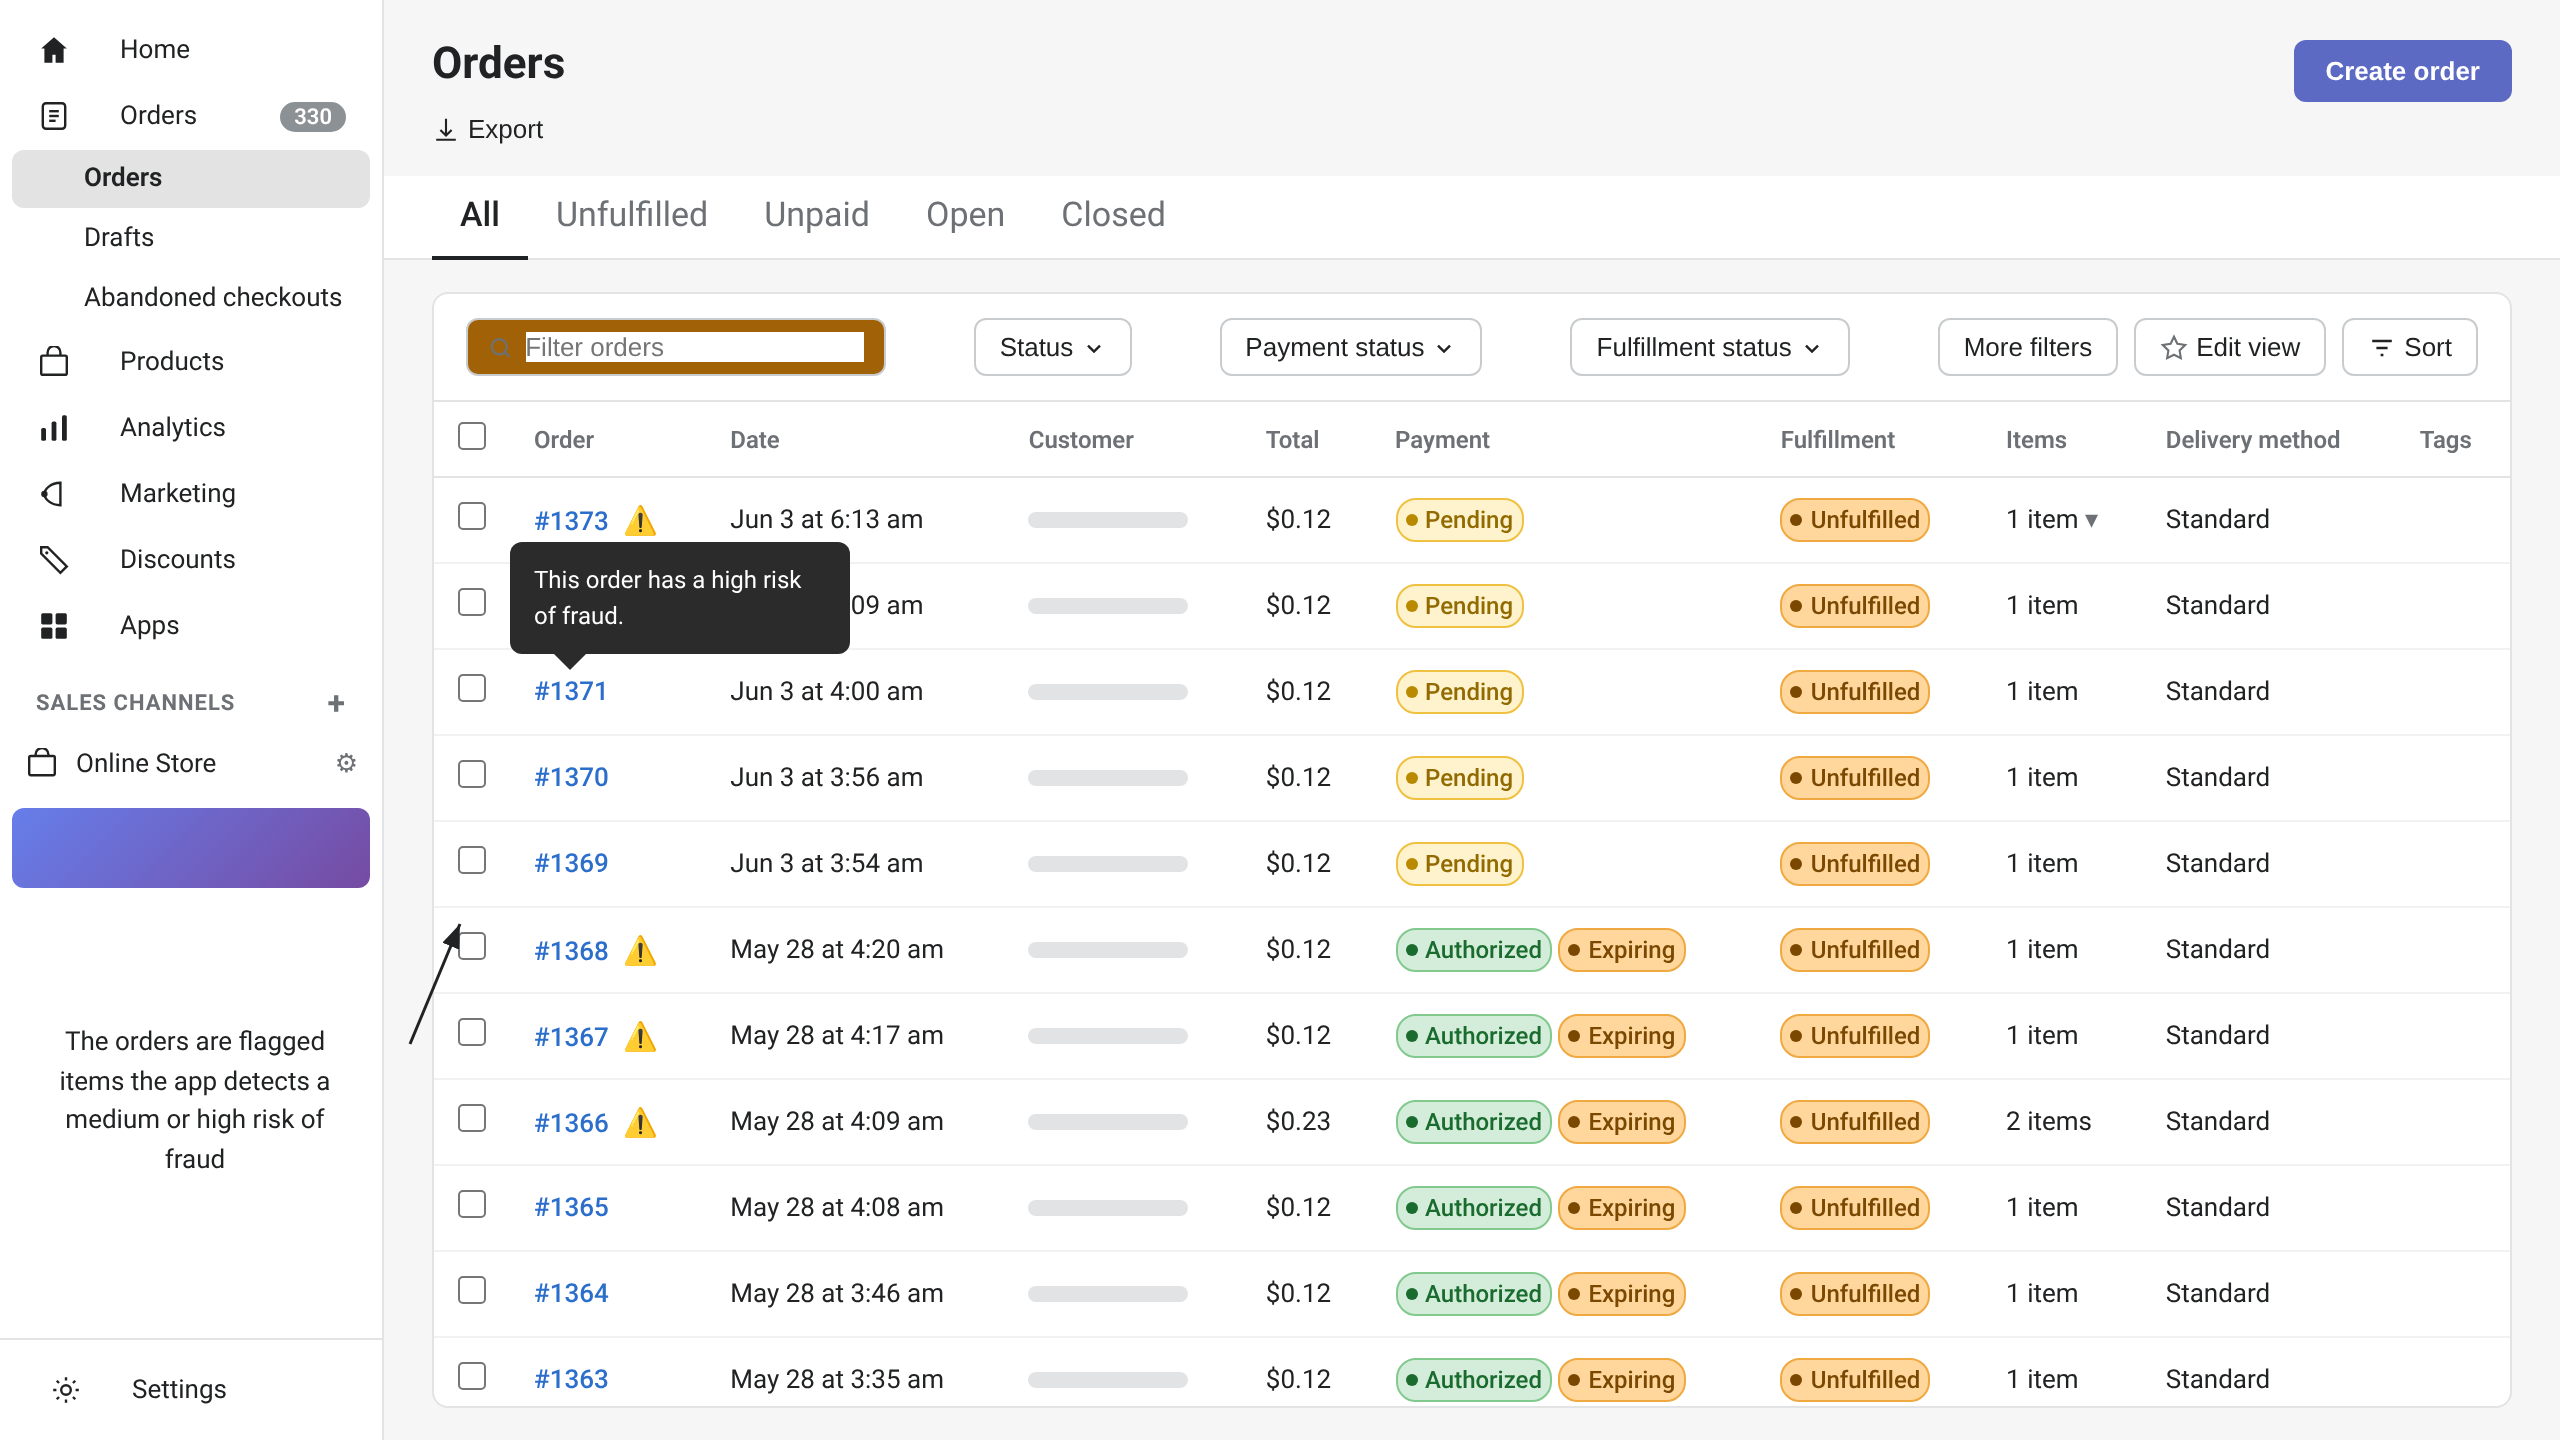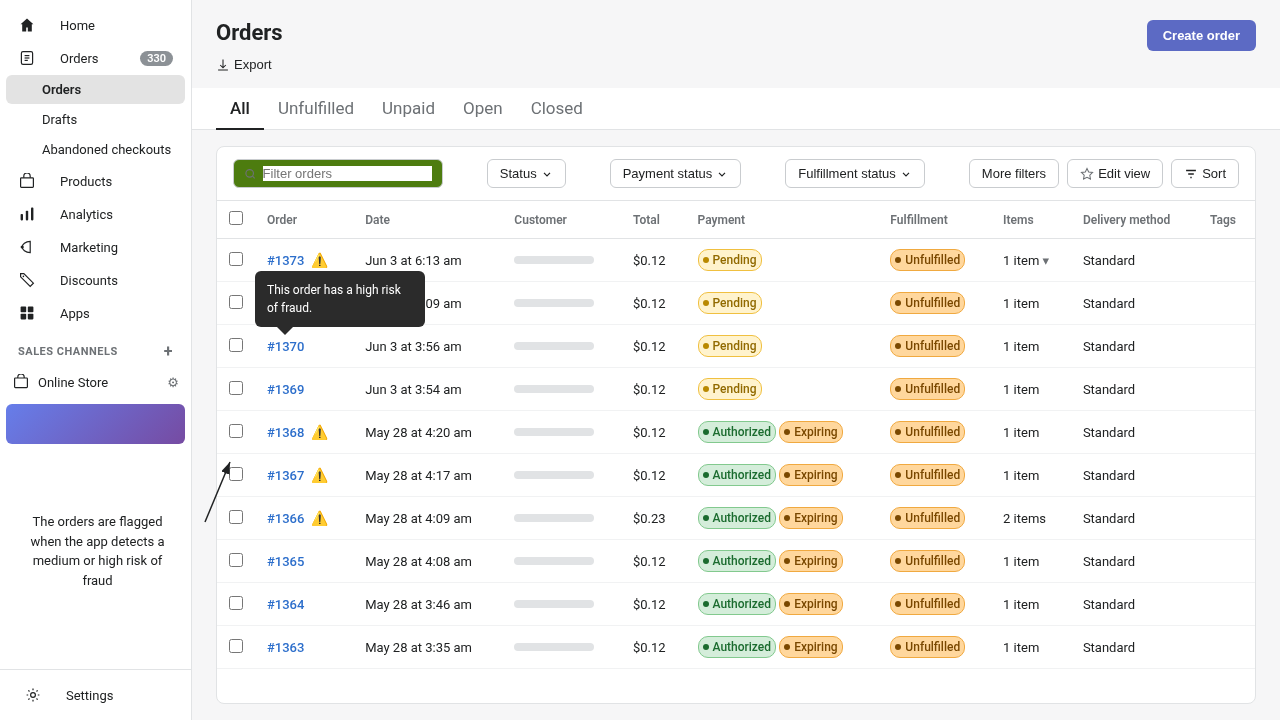--- a/index.html
+++ b/index.html
@@ -29,21 +29,21 @@
     
     .tabs { display: flex; border-bottom: 1px solid #e1e3e5; background: #fff; padding: 0 24px; }
     .tab { padding: 10px 14px; cursor: pointer; font-size: 17px; color: #6d7175; border-bottom: 2px solid transparent; margin-bottom: -1px; }
     .tab.active { color: #202223; border-bottom: 2px solid #202223; font-weight: 500; }
 
     
     .orders-content { flex: 1; background: #fff; margin: 16px 24px; border-radius: 8px; border: 1px solid #e1e3e5; display: flex; flex-direction: column; overflow: hidden; }
 
     
     .filters-bar { display: flex; align-items: center; gap: 8px; padding: 12px 16px; border-bottom: 1px solid #e1e3e5; flex-wrap: wrap; }
-    .search-input-wrapper { flex: 1; min-width: 200px; display: flex; align-items: center; background: #4d7c0f; border: 1px solid #c9cccf; border-radius: 6px; padding: 6px 10px; gap: 6px; }
+    .search-input-wrapper { flex: 1; min-width: 200px; display: flex; align-items: center; background: #a16207; border: 1px solid #c9cccf; border-radius: 6px; padding: 6px 10px; gap: 6px; }
     .search-input-wrapper input { border: none; outline: none; font-size: 13px; width: 100%; color: #202223; }
     .filter-btn { display: flex; align-items: center; gap: 4px; padding: 6px 12px; border: 1px solid #c9cccf; border-radius: 6px; background: #fff; font-size: 13px; cursor: pointer; color: #202223; white-space: nowrap; margin-left: 36px; }
     .filter-btn svg { flex-shrink: 0; }
     .edit-view-btn { display: flex; align-items: center; gap: 4px; padding: 6px 12px; border: 1px solid #c9cccf; border-radius: 6px; background: #fff; font-size: 13px; cursor: pointer; color: #202223; }
     .sort-btn { display: flex; align-items: center; gap: 4px; padding: 6px 12px; border: 1px solid #c9cccf; border-radius: 6px; background: #fff; font-size: 13px; cursor: pointer; color: #202223; }
 
     
     .table-wrapper { flex: 1; overflow-y: auto; }
     table { width: 100%; border-collapse: collapse; }
     thead th { padding: 10px 12px; text-align: left; font-size: 12px; font-weight: 600; color: #6d7175; border-bottom: 1px solid #e1e3e5; background: #fff; white-space: nowrap; position: sticky; top: 0; }
@@ -316,20 +316,34 @@
               </td>
               <td>$0.12</td>
               <td><span class="badge badge-pending"><span class="badge-dot"></span>Pending</span></td>
               <td><span class="badge badge-unfulfilled"><span class="badge-dot"></span>Unfulfilled</span></td>
               <td><span>1 item</span></td>
               <td>Standard</td>
               <td></td>
             </tr>
             <tr>
               <td class="checkbox-cell"><input type="checkbox" style=""></td>
+              <td style="position: relative;"><a href="#" class="order-link">#1371</a></td>
+              <td>Jun 3 at 4:00 am</td>
+              <td>
+                <div class="customer-bar"></div>
+              </td>
+              <td>$0.12</td>
+              <td><span class="badge badge-pending"><span class="badge-dot"></span>Pending</span></td>
+              <td><span class="badge badge-unfulfilled"><span class="badge-dot"></span>Unfulfilled</span></td>
+              <td><span>1 item</span></td>
+              <td>Standard</td>
+              <td></td>
+            </tr>
+            <tr>
+              <td class="checkbox-cell"><input type="checkbox" style=""></td>
               <td style="position: relative;"><a href="#" class="order-link">#1370</a></td>
               <td>Jun 3 at 3:56 am</td>
               <td>
                 <div class="customer-bar"></div>
               </td>
               <td>$0.12</td>
               <td><span class="badge badge-pending"><span class="badge-dot"></span>Pending</span></td>
               <td><span class="badge badge-unfulfilled"><span class="badge-dot"></span>Unfulfilled</span></td>
               <td><span>1 item</span></td>
               <td>Standard</td>
@@ -433,21 +447,21 @@
               <td>Standard</td>
               <td></td>
             </tr>
           </tbody>
       </table>
     </div>
   </div>
 </main>
 
 <div style="position: fixed; left: 20px; bottom: 130px; width: 155px; pointer-events: none; z-index: 50;">
-  <div style="font-size: 13px; color: #202223; line-height: 1.5; text-align: center;">The orders are flagged when the app detects a medium or high risk of fraud</div>
+  <div style="font-size: 13px; color: #202223; line-height: 1.5; text-align: center;">The orders are flagged items the app detects a medium or high risk of fraud</div>
   <svg style="position: absolute; top: -60px; right: -60px;" width="100" height="80">
     <line x1="70" y1="70" x2="95" y2="10" stroke="#202223" stroke-width="1.5" marker-end="url(#arrowhead)"></line>
     <defs>
       <marker id="arrowhead" markerWidth="8" markerHeight="6" refX="8" refY="3" orient="auto">
         <polygon points="0 0, 8 3, 0 6" fill="#202223"></polygon>
       </marker>
     </defs>
   </svg>
 </div>
 

